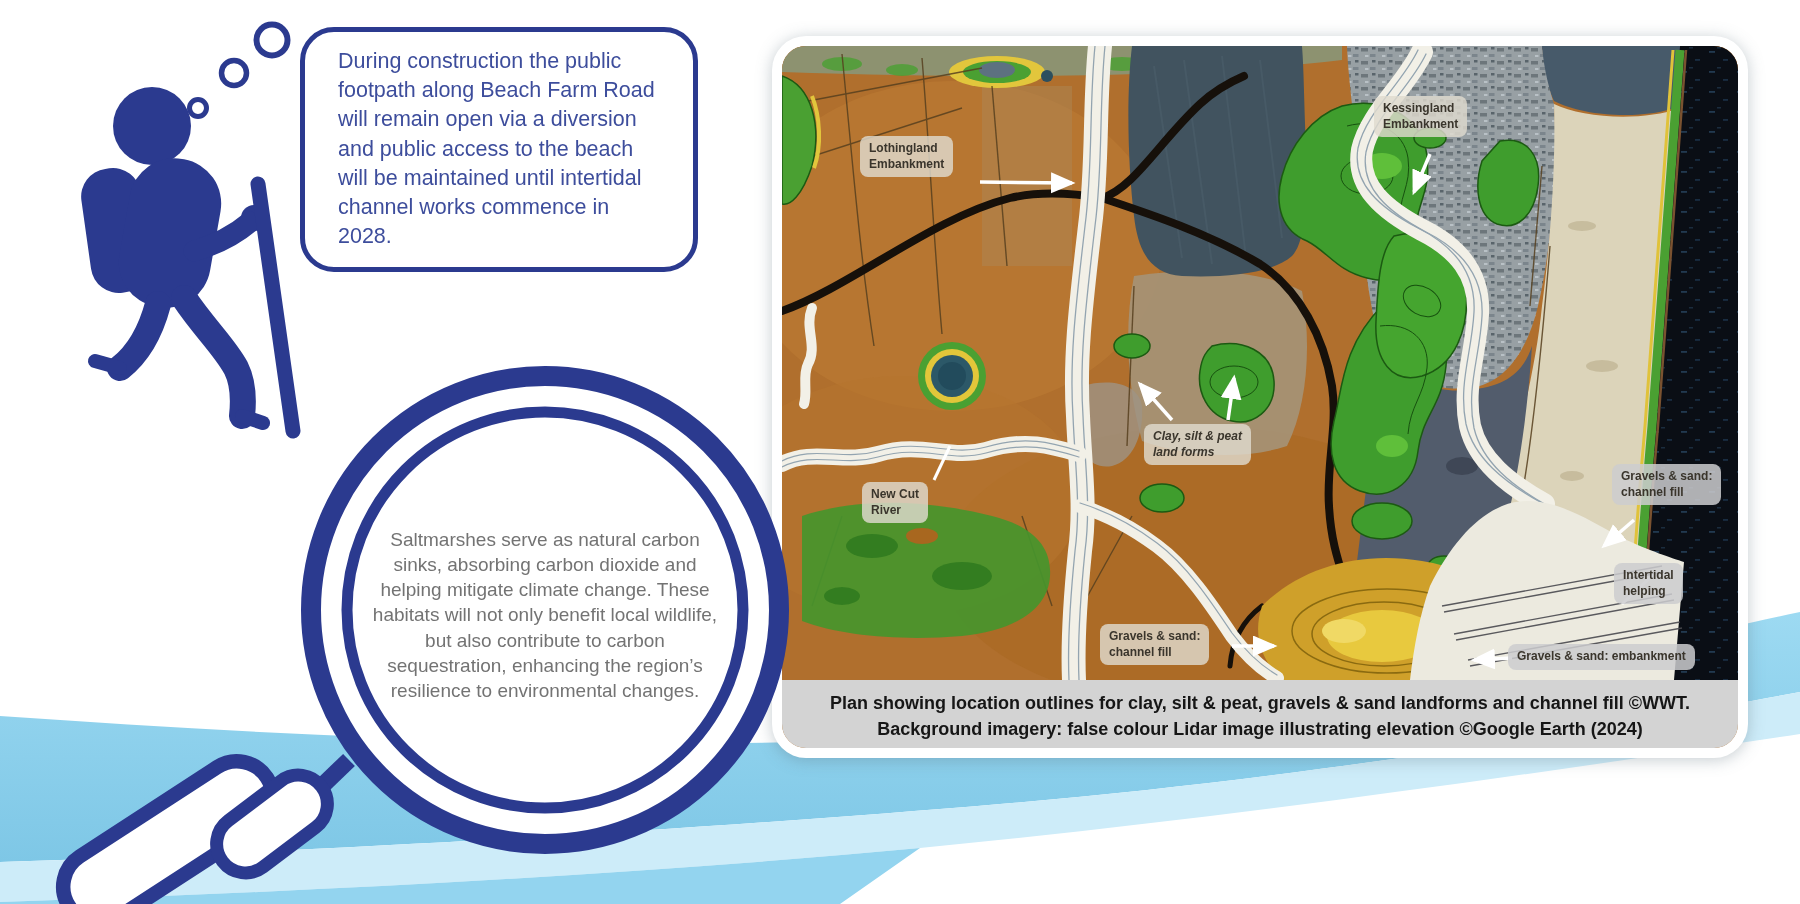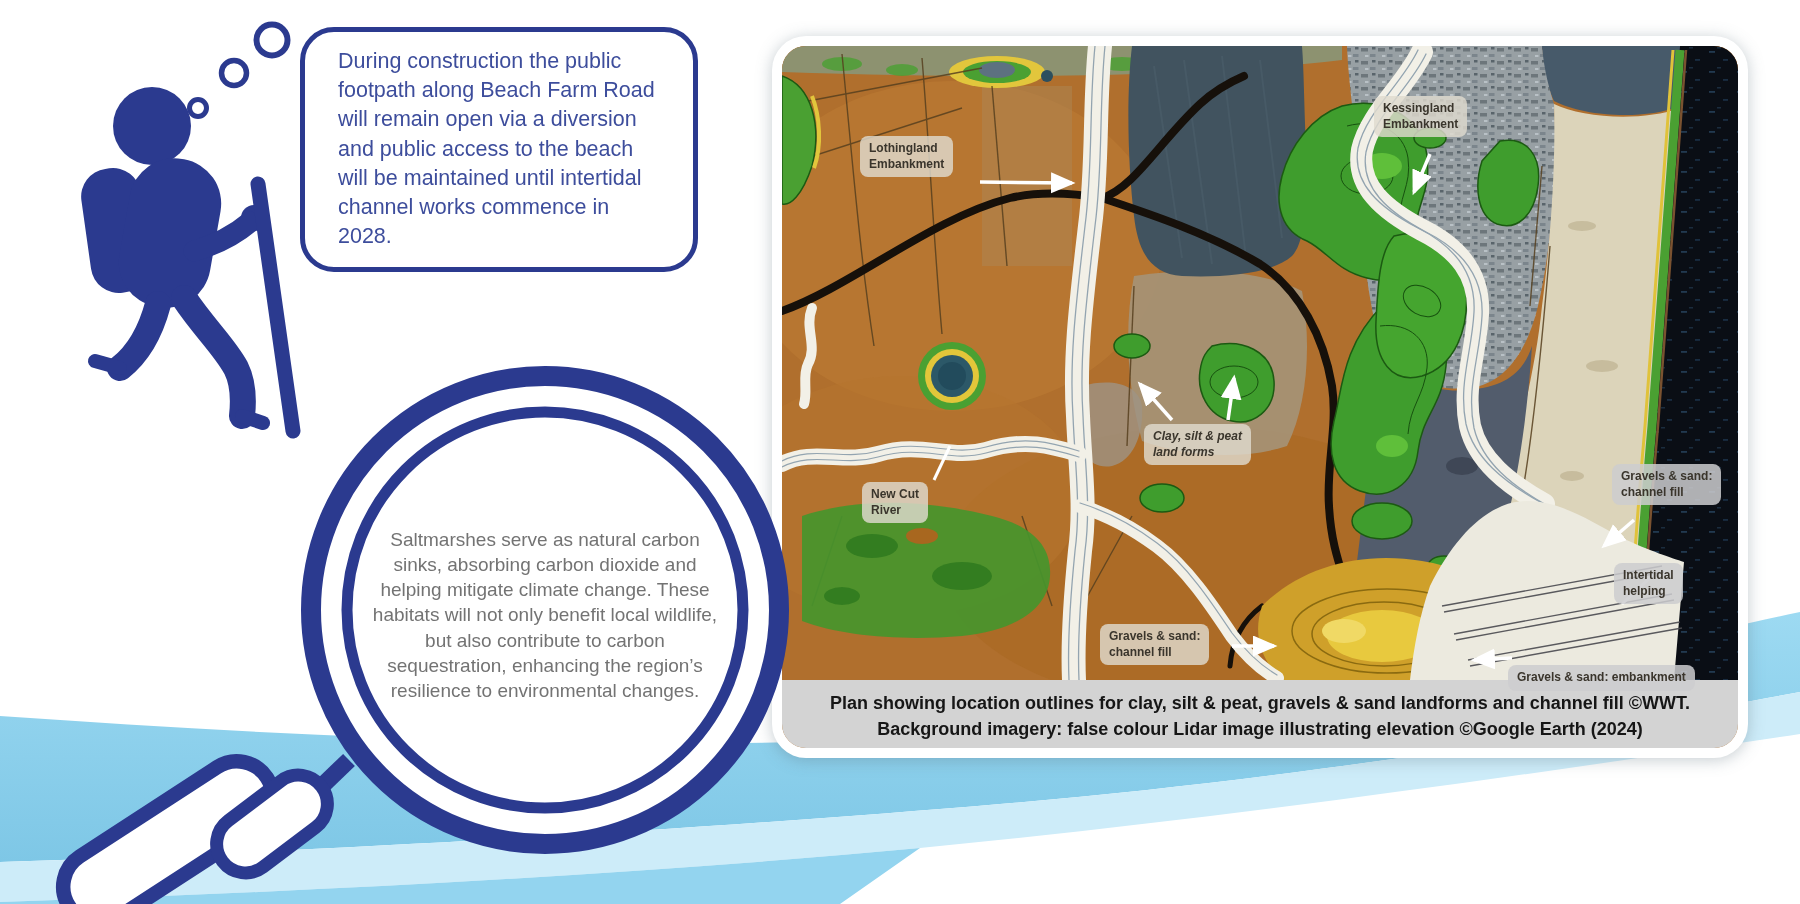--- a/index.html
+++ b/index.html
@@ -309,21 +309,21 @@
         <div>channel fill</div>
       </div>
       <div class="map-label dark" style="left:830px;top:418px;">
         <div>Gravels &amp; sand:</div>
         <div>channel fill</div>
       </div>
       <div class="map-label dark" style="left:832px;top:498px;margin-top:19px;">
         <div>Intertidal</div>
         <div>helping</div>
       </div>
-      <div class="map-label dark" style="left:726px;top:598px;margin-top:21px;">
+      <div class="map-label dark" style="left:726px;top:598px;">
         <div>Gravels &amp; sand: embankment</div>
       </div>
     </div>
 
     <div class="caption">
       <div>Plan showing location outlines for clay, silt &amp; peat, gravels &amp; sand landforms and channel fill ©WWT.</div>
       <div>Background imagery: false colour Lidar image illustrating elevation ©Google Earth (2024)</div>
     </div>
   </div>
 </div>

